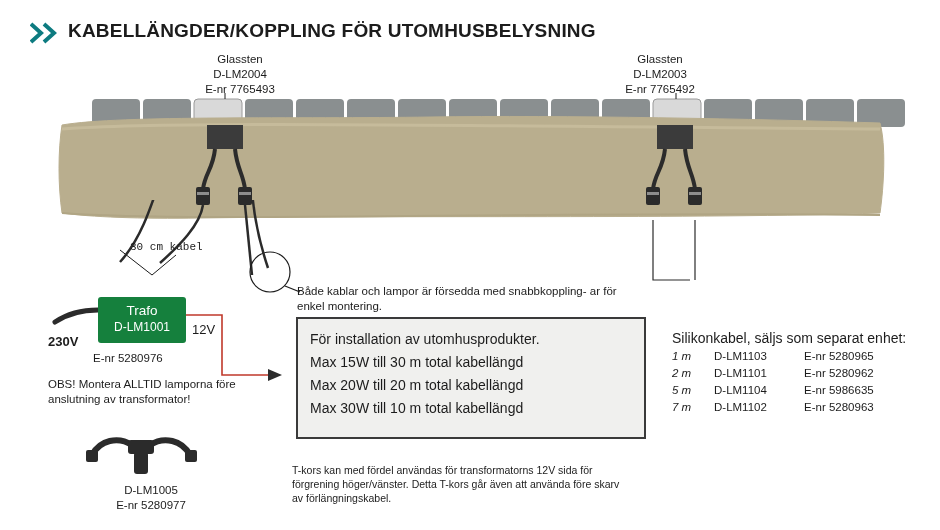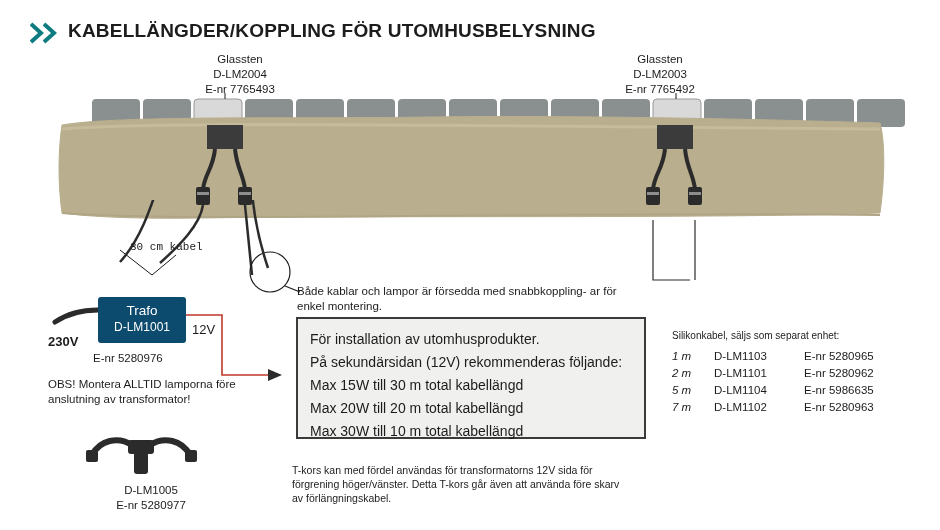--- a/index.html
+++ b/index.html
@@ -94,21 +94,21 @@
     width: 330px;
     font-size: 10.5px;
     line-height: 14px;
     color: #1c1c1c;
   }
 
   
   .trafo-box {
     left: 98px; top: 297px;
     width: 88px; height: 46px;
-    background: #0c4a6e;
+    background: #15803d;
     border-radius: 3px;
     color: #ffffff;
     text-align: center;
     font-size: 13px;
     line-height: 17px;
     padding-top: 5px;
     box-sizing: border-box;
   }
   .trafo-box .l1 { font-size: 13.5px; }
   .trafo-box .l2 { font-size: 12px; }
@@ -132,21 +132,21 @@
   .info-box .line {
     font-size: 14px;
     line-height: 23px;
     color: #1c1c1c;
     white-space: nowrap;
   }
 
   
   .cable-title {
     left: 672px; top: 330px;
-    font-size: 10px;
+    font-size: 14px;
     color: #1c1c1c;
     white-space: nowrap;
   }
   .cable-table {
     left: 672px; top: 350px;
     font-size: 11.5px;
     color: #1c1c1c;
     border-collapse: collapse;
   }
   .cable-table td {
@@ -282,21 +282,20 @@
   <div class="abs txt-12v">12V</div>
 
   <div class="abs trafo-box">
     <div class="l1">Trafo</div>
     <div class="l2">D-LM1001</div>
   </div>
   <div class="abs txt-enr-trafo">E-nr 5280976</div>
 
   <div class="abs info-box">
     <div class="line">För installation av utomhusprodukter.</div>
-    <div class="line">På sekundärsidan (12V) rekommenderas följande:</div>
     <div class="line">Max 15W till 30 m total kabellängd</div>
     <div class="line">Max 20W till 20 m total kabellängd</div>
     <div class="line">Max 30W till 10 m total kabellängd</div>
   </div>
 
   <div class="abs cable-title">Silikonkabel, säljs som separat enhet:</div>
   <table class="abs cable-table">
     <tbody>
       <tr>
         <td class="c-len">1 m</td>

